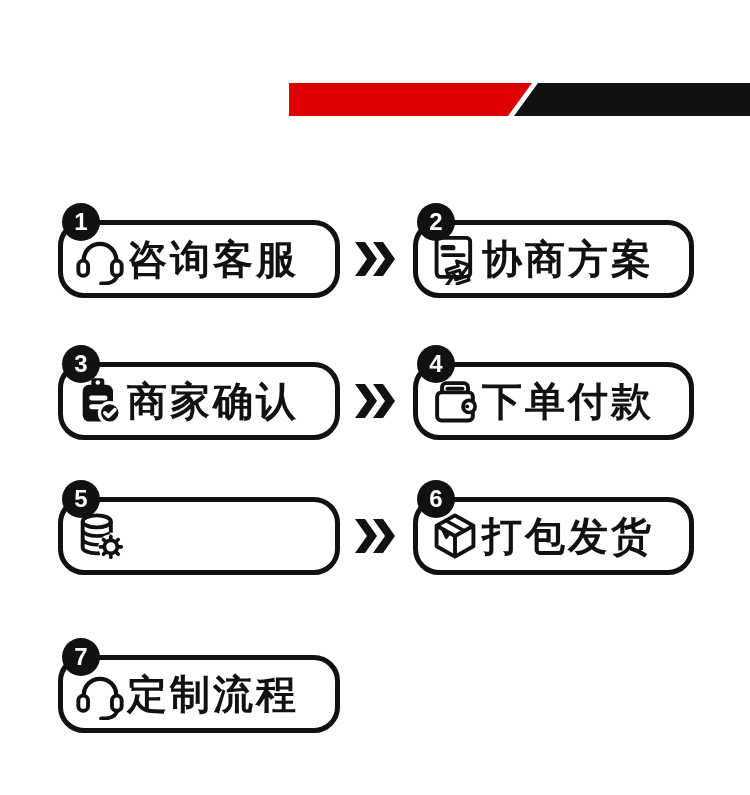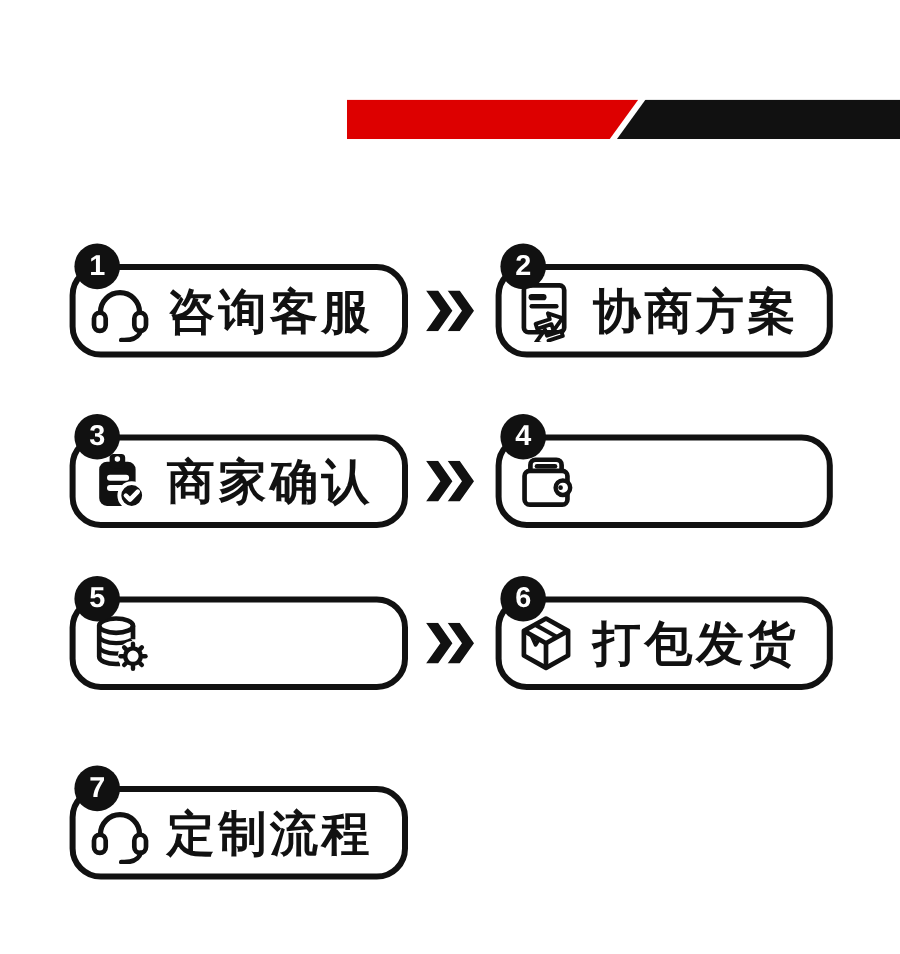--- a/index.html
+++ b/index.html
@@ -83,21 +83,21 @@
     align-items: center;
     justify-content: center;
   }
   .step .icon svg { width: 52px; height: 52px; display: block; }
 
   .step .label {
     font-size: 40px;
     font-weight: 900;
     letter-spacing: 3px;
     color: #111111;
-    margin-left: 12px;
+    margin-left: 0;
     white-space: nowrap;
   }
 
   
   .chevrons {
     position: absolute;
     left: 354px;
     width: 44px;
     height: 34px;
   }
@@ -179,20 +179,21 @@
     <span class="badge">4</span>
     <span class="icon">
       <svg viewBox="0 0 48 48" fill="none">
         <path d="M12 17 v-5.5 a4 4 0 0 1 4 -4 h16 a4 4 0 0 1 4 4 V17" stroke="#111" stroke-width="3.6"></path>
         <path d="M17 12.5 h14" stroke="#111" stroke-width="3.4" stroke-linecap="round"></path>
         <rect x="7.5" y="16" width="33" height="26" rx="4" fill="#fff" stroke="#111" stroke-width="3.6"></rect>
         <circle cx="37" cy="29" r="5.6" fill="#fff" stroke="#111" stroke-width="3.4"></circle>
         <circle cx="35.2" cy="29" r="1.8" fill="#111"></circle>
       </svg>
     </span>
+    <span class="label">下单付款</span>
   </div>
 
   <div class="step col-left r3">
     <span class="badge">5</span>
     <span class="icon">
       <svg viewBox="0 0 48 48" fill="none">
         <ellipse cx="21" cy="10.5" rx="13" ry="5.5" stroke="#111" stroke-width="3.6"></ellipse>
         <path d="M8 10.5 v24 c0 3 5.5 5.5 13 5.5 1 0 2 0 3 -0.1" stroke="#111" stroke-width="3.6"></path>
         <path d="M34 10.5 v10.5" stroke="#111" stroke-width="3.6"></path>
         <path d="M8 18.5 c0 3 5.8 5.5 13 5.5 5 0 9.5 -1 11.9 -2.6" stroke="#111" stroke-width="3.3"></path>

